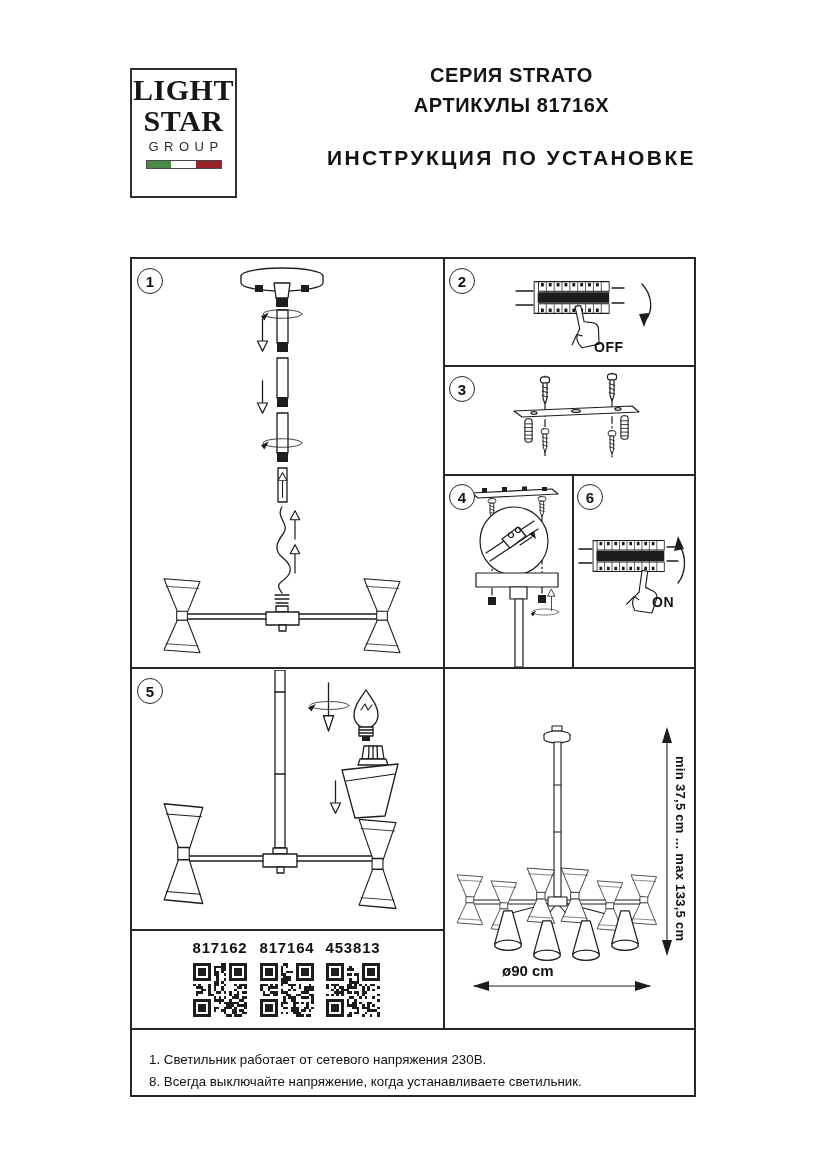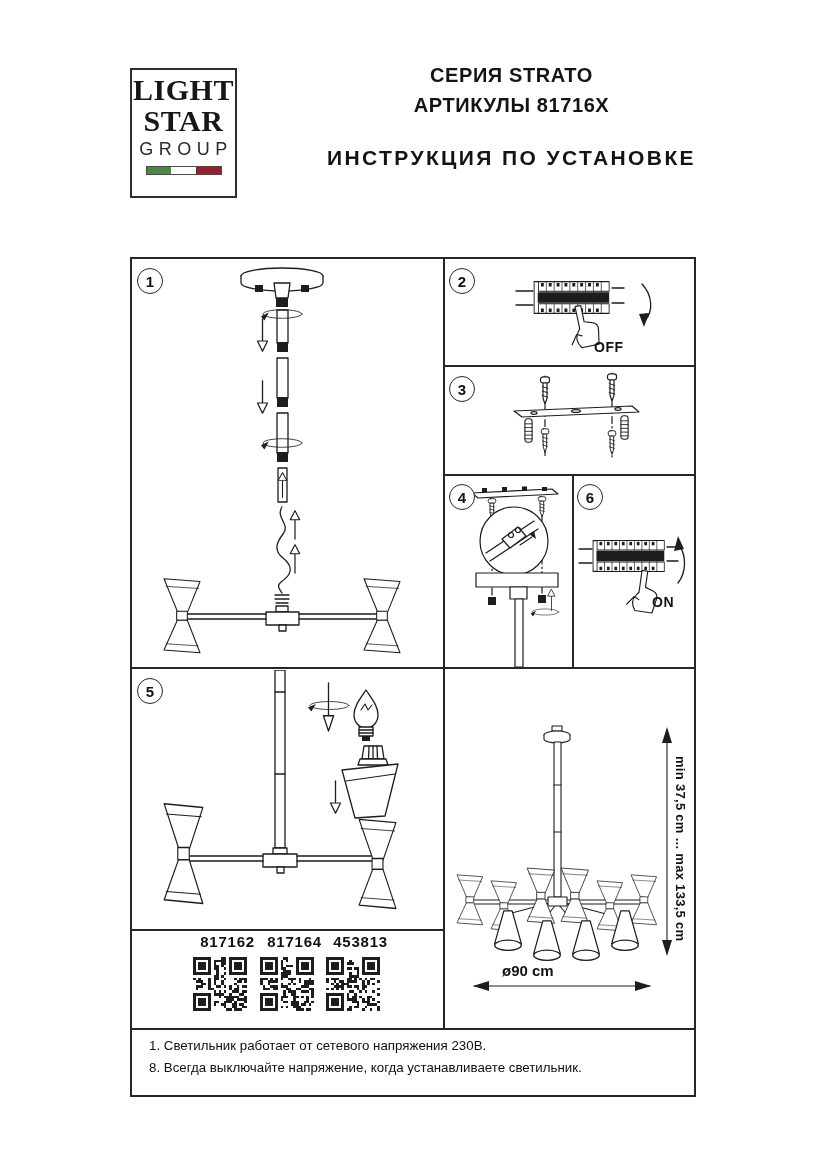--- a/index.html
+++ b/index.html
@@ -7,21 +7,21 @@
   }
   *{margin:0;padding:0;box-sizing:border-box}
   html,body{width:826px;height:1169px;overflow:hidden}
   body{background:var(--paper);font-family:"Liberation Sans",sans-serif;color:var(--ink);position:relative}
   .page{position:absolute;left:0;top:0;width:826px;height:1169px;background:var(--paper)}
 
   
   .logo-box{position:absolute;left:130px;top:68px;width:107px;height:130px;border:2px solid #2e2e2e;text-align:center;background:#fff}
   .logo-light,.logo-star{font-family:"Liberation Serif",serif;font-weight:bold;font-size:30px;line-height:31px;letter-spacing:0.5px;color:#171717}
   .logo-light{margin-top:4px}
-  .logo-group{font-size:18px;letter-spacing:5.5px;text-indent:5px;margin-top:3px;color:#2b2b2b}
+  .logo-group{font-size:13px;letter-spacing:5.5px;text-indent:5px;margin-top:3px;color:#2b2b2b}
   .logo-flag{margin:6px auto 0;width:76px;height:9px;border:1px solid #4a4a4a;display:flex}
   .logo-flag span{flex:1;height:100%}
   .flag-green{background:var(--flag-green)} .flag-white{background:#fff} .flag-red{background:var(--flag-red)}
 
   .title-block{position:absolute;right:130px;top:60px;text-align:center;color:#141414}
   .title-series,.title-articles{font-size:20px;font-weight:bold;letter-spacing:0.6px;line-height:30px;white-space:nowrap}
   .title-instruction{margin-top:24px;font-size:21px;font-weight:bold;line-height:28px;white-space:nowrap}
   .ti-1{letter-spacing:2.4px} .ti-2{letter-spacing:0.8px}
 
   
@@ -35,32 +35,32 @@
   
   .diag{position:absolute;z-index:1}
   .diag svg{display:block;width:100%;height:100%}
   .dd{stroke-dasharray:7 3 1.5 3}
 
   .svg-label{position:absolute;font-weight:bold;color:#111;white-space:nowrap;z-index:2}
   .off-label{left:148px;top:79px;font-size:14px;letter-spacing:0.5px}
   .on-label{left:78px;top:117px;font-size:14px;letter-spacing:0.5px}
 
   
-  .qr-col{position:absolute;top:2px;width:70px;text-align:right}
+  .qr-col{position:absolute;top:8px;width:70px;text-align:center}
   .qr-num{font-size:15px;font-weight:bold;letter-spacing:0.8px;color:#111}
   .qr-box{width:54px;height:54px;margin:7px auto 0}
   .qr-box svg{width:100%;height:100%;display:block}
 
   
   .dim-v{position:absolute;left:227px;top:86px;height:182px;writing-mode:vertical-rl;
          font-size:13px;font-weight:bold;letter-spacing:0.3px;white-space:nowrap;color:#111;z-index:2}
   .dim-h{position:absolute;left:56px;top:292px;width:120px;font-size:15px;font-weight:bold;color:#111;z-index:2}
 
   
-  .pnotes{position:absolute;left:133px;top:1030px;width:561px;height:65px;padding:5px 0 0 16px;
+  .pnotes{position:absolute;left:133px;top:1030px;width:561px;height:65px;padding:19px 0 0 16px;
           font-size:13.3px;line-height:22px;color:#101010;z-index:2}
 </style>
 </head>
 <body>
 
 <svg width="0" height="0" style="position:absolute" aria-hidden="true">
 <defs>
   <symbol id="sym-bowtie" viewBox="0 0 60 120" preserveAspectRatio="none">
     <polygon points="3,4 57,8 38,53 23,51" fill="#fff" stroke="#1d1d1d" stroke-width="1.6"></polygon>
     <line x1="6" y1="15" x2="55" y2="18" stroke="#1d1d1d" stroke-width="1.1"></line>

